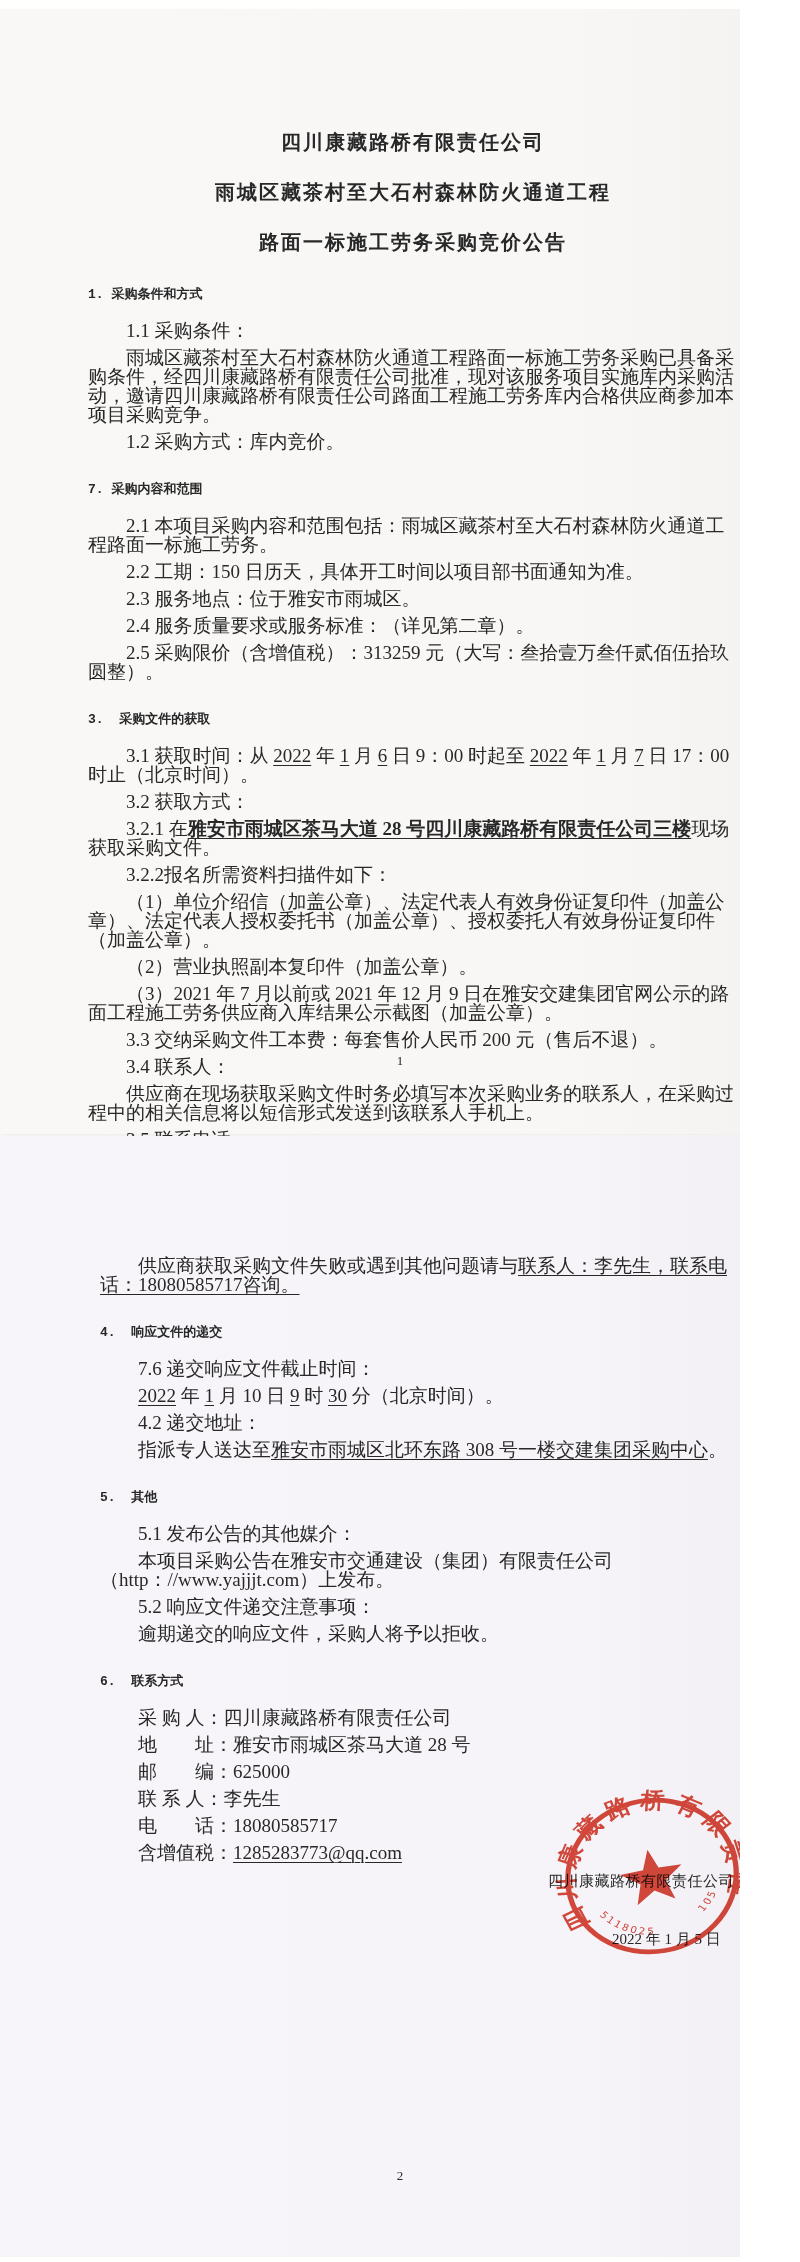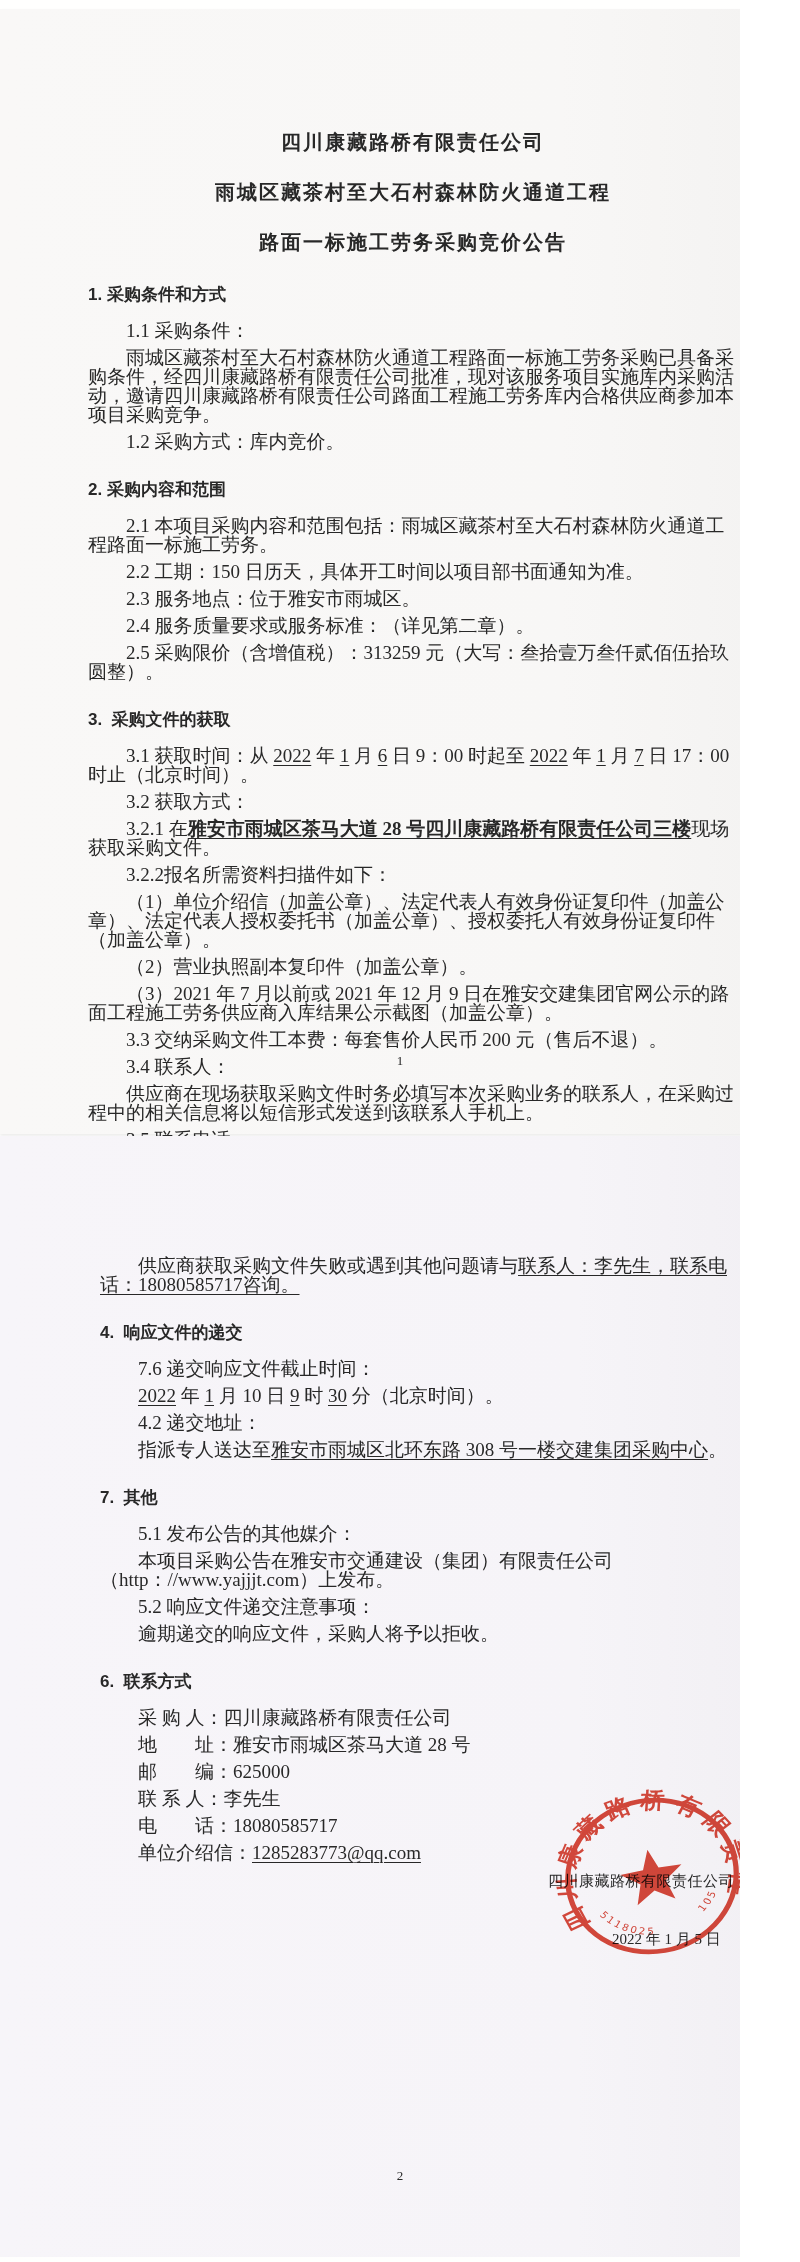--- a/index.html
+++ b/index.html
@@ -18,22 +18,22 @@
     background:linear-gradient(90deg,#f7f5f9 0%,#f6f4f8 72%,#f1eff3 100%);
   }
   .content1 { padding:120px 62px 0 88px; }
   .content2 { padding:112px 50px 0 100px; }
   .title {
     text-align:center; font-family:"DejaVu Sans","Liberation Sans",sans-serif;
     font-weight:bold; font-size:20px; line-height:27px; letter-spacing:2px;
     margin:0 0 23px 0; white-space:pre-wrap;
   }
   .h {
-    font-family:Liberation Sans, sans-serif; font-weight:bold;
-    font-size:17px; line-height:25px; margin:26px 0 14px 0; white-space:pre-wrap;
+    font-family:Liberation Mono, monospace; font-weight:bold;
+    font-size:13px; line-height:25px; margin:26px 0 14px 0; white-space:pre-wrap;
   }
   .para {
     font-size:19px; line-height:19px; margin:8px 0; text-indent:2em;
     white-space:pre-wrap;
   }
   .u { text-decoration:underline; text-underline-offset:3px; text-decoration-thickness:1px; }
   .b { font-weight:bold; }
   .pagenum { position:absolute; left:0; width:100%; text-align:center; font-size:13px; }
   .pn1 { top:1044px; }
   .pn2 { top:1032px; }
@@ -57,21 +57,21 @@
     <div class="content1">
       <div class="title">四川康藏路桥有限责任公司</div>
       <div class="title">雨城区藏茶村至大石村森林防火通道工程</div>
       <div class="title">路面一标施工劳务采购竞价公告</div>
 
       <div class="h">1. 采购条件和方式</div>
       <p class="para">1.1 采购条件：</p>
       <p class="para">雨城区藏茶村至大石村森林防火通道工程路面一标施工劳务采购已具备采购条件，经四川康藏路桥有限责任公司批准，现对该服务项目实施库内采购活动，邀请四川康藏路桥有限责任公司路面工程施工劳务库内合格供应商参加本项目采购竞争。</p>
       <p class="para">1.2 采购方式：库内竞价。</p>
 
-      <div class="h">2. 采购内容和范围</div>
+      <div class="h">7. 采购内容和范围</div>
       <p class="para">2.1 本项目采购内容和范围包括：雨城区藏茶村至大石村森林防火通道工程路面一标施工劳务。</p>
       <p class="para">2.2 工期：150 日历天，具体开工时间以项目部书面通知为准。</p>
       <p class="para">2.3 服务地点：位于雅安市雨城区。</p>
       <p class="para">2.4 服务质量要求或服务标准：（详见第二章）。</p>
       <p class="para">2.5 采购限价（含增值税）：313259 元（大写：叁拾壹万叁仟贰佰伍拾玖圆整）。</p>
 
       <div class="h">3.  采购文件的获取</div>
       <p class="para"><span>3.1 获取时间：从 </span><span class="u">2022</span><span> 年 </span><span class="u">1</span><span> 月 </span><span class="u">6</span><span> 日 9：00 时起至 </span><span class="u">2022</span><span> 年 </span><span class="u">1</span><span> 月 </span><span class="u">7</span><span> 日 17：00 时止（北京时间）。</span></p>
       <p class="para">3.2 获取方式：</p>
       <p class="para"><span>3.2.1 在</span><span class="u b">雅安市雨城区茶马大道 28 号四川康藏路桥有限责任公司三楼</span><span>现场获取采购文件。</span></p>
@@ -90,33 +90,33 @@
   <div class="page page2">
     <div class="content2">
       <p class="para"><span>供应商获取采购文件失败或遇到其他问题请与</span><span class="u">联系人：李先生，联系电话：18080585717咨询。</span></p>
 
       <div class="h">4.  响应文件的递交</div>
       <p class="para">7.6 递交响应文件截止时间：</p>
       <p class="para"><span class="u">2022</span><span> 年 </span><span class="u">1</span><span> 月 10 日 </span><span class="u">9</span><span> 时 </span><span class="u">30</span><span> 分（北京时间）。</span></p>
       <p class="para">4.2 递交地址：</p>
       <p class="para"><span>指派专人送达至</span><span class="u">雅安市雨城区北环东路 308 号一楼交建集团采购中心</span><span>。</span></p>
 
-      <div class="h">7.  其他</div>
+      <div class="h">5.  其他</div>
       <p class="para">5.1 发布公告的其他媒介：</p>
       <p class="para">本项目采购公告在雅安市交通建设（集团）有限责任公司（http：//www.yajjjt.com）上发布。</p>
       <p class="para">5.2 响应文件递交注意事项：</p>
       <p class="para">逾期递交的响应文件，采购人将予以拒收。</p>
 
       <div class="h">6.  联系方式</div>
       <p class="para"><span class="contact-label">采 购 人：</span><span class="contact-value">四川康藏路桥有限责任公司</span></p>
       <p class="para"><span class="contact-label">地　　址：</span><span class="contact-value">雅安市雨城区茶马大道 28 号</span></p>
       <p class="para"><span class="contact-label">邮　　编：</span><span class="contact-value">625000</span></p>
       <p class="para"><span class="contact-label">联 系 人：</span><span class="contact-value">李先生</span></p>
       <p class="para"><span class="contact-label">电　　话：</span><span class="contact-value">18080585717</span></p>
-      <p class="para"><span class="contact-label">单位介绍信：</span><span class="contact-value u">1285283773@qq.com</span></p>
+      <p class="para"><span class="contact-label">含增值税：</span><span class="contact-value u">1285283773@qq.com</span></p>
     </div>
 
     <div class="signature">四川康藏路桥有限责任公司</div>
     <div class="docdate">2022 年 1 月 5 日</div>
 
     <svg class="seal" viewBox="0 0 200 200" preserveAspectRatio="none" xmlns="http://www.w3.org/2000/svg">
       <defs>
         <path id="arcTop" d="M 30 146 A 82 82 0 1 1 170 146" fill="none"></path>
         <path id="arcBottom" d="M 34 126 A 73 73 0 0 0 166 126" fill="none"></path>
       </defs>

